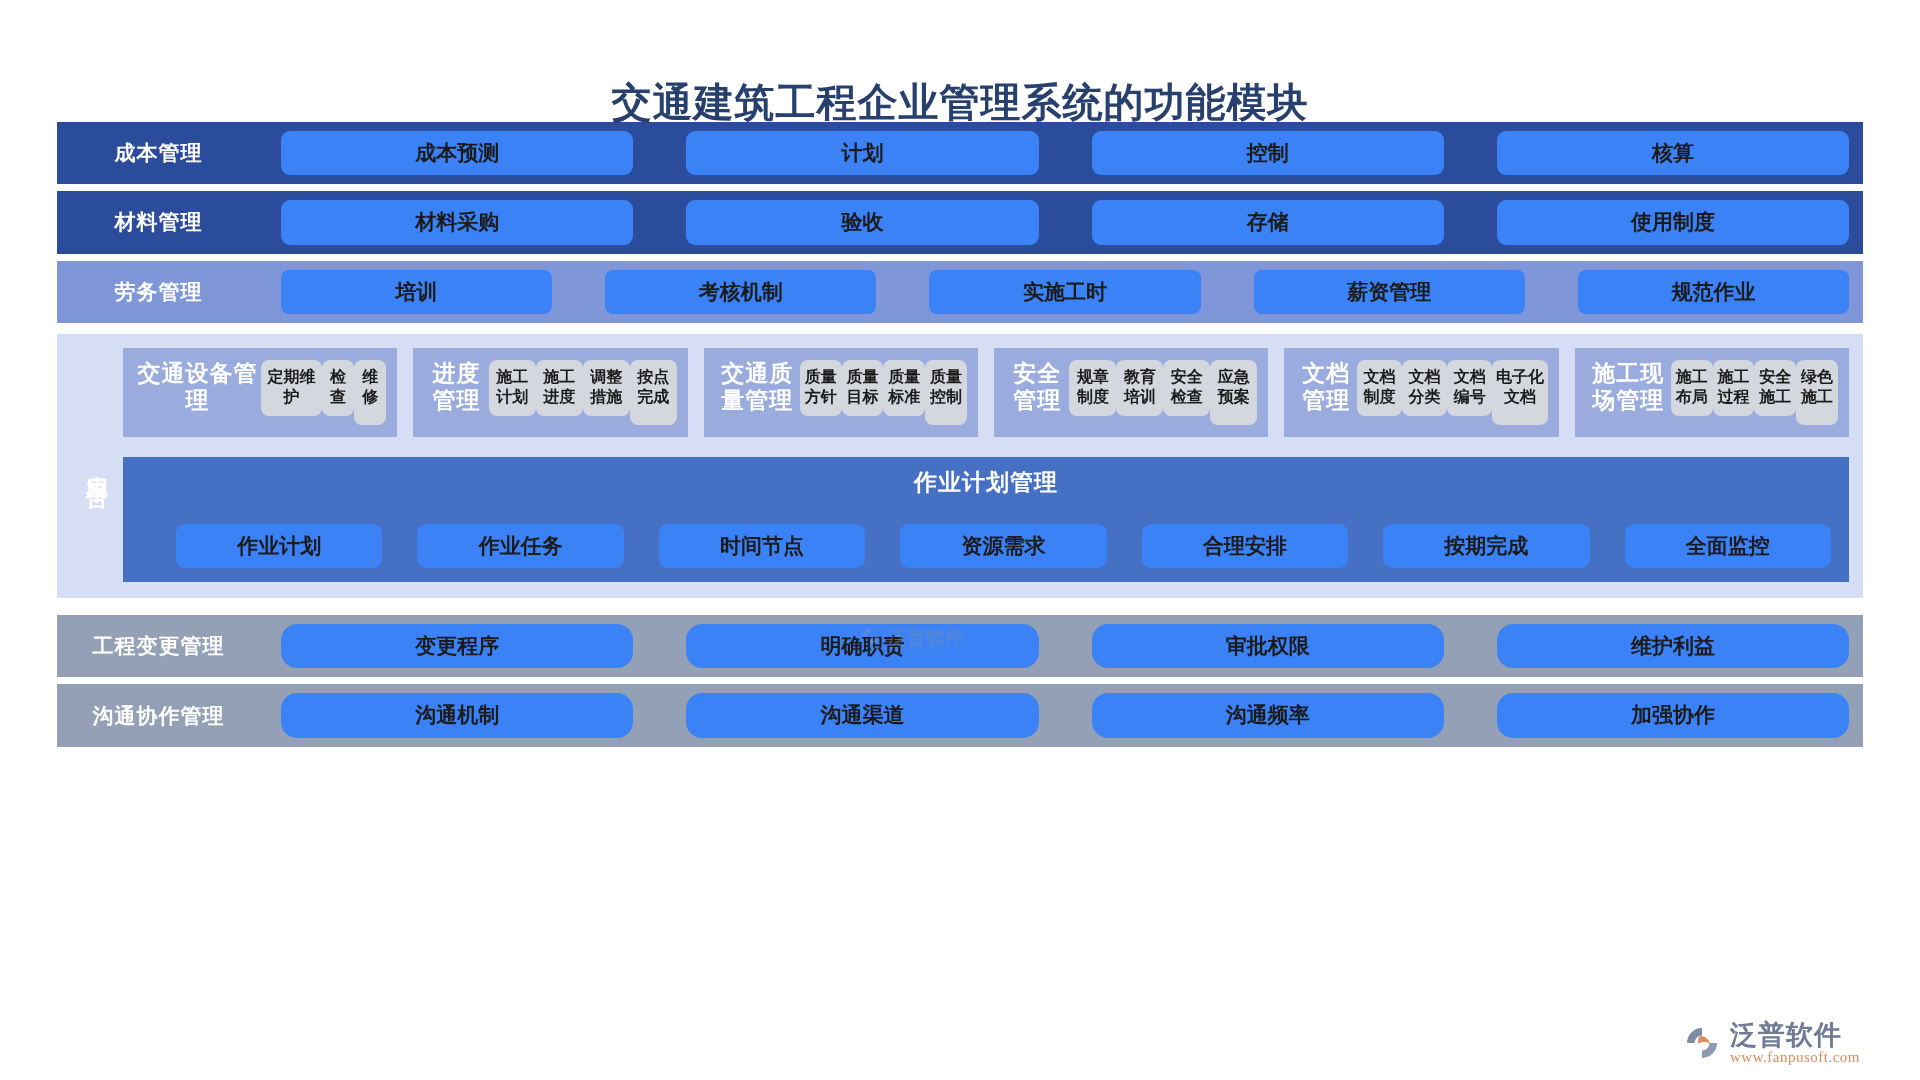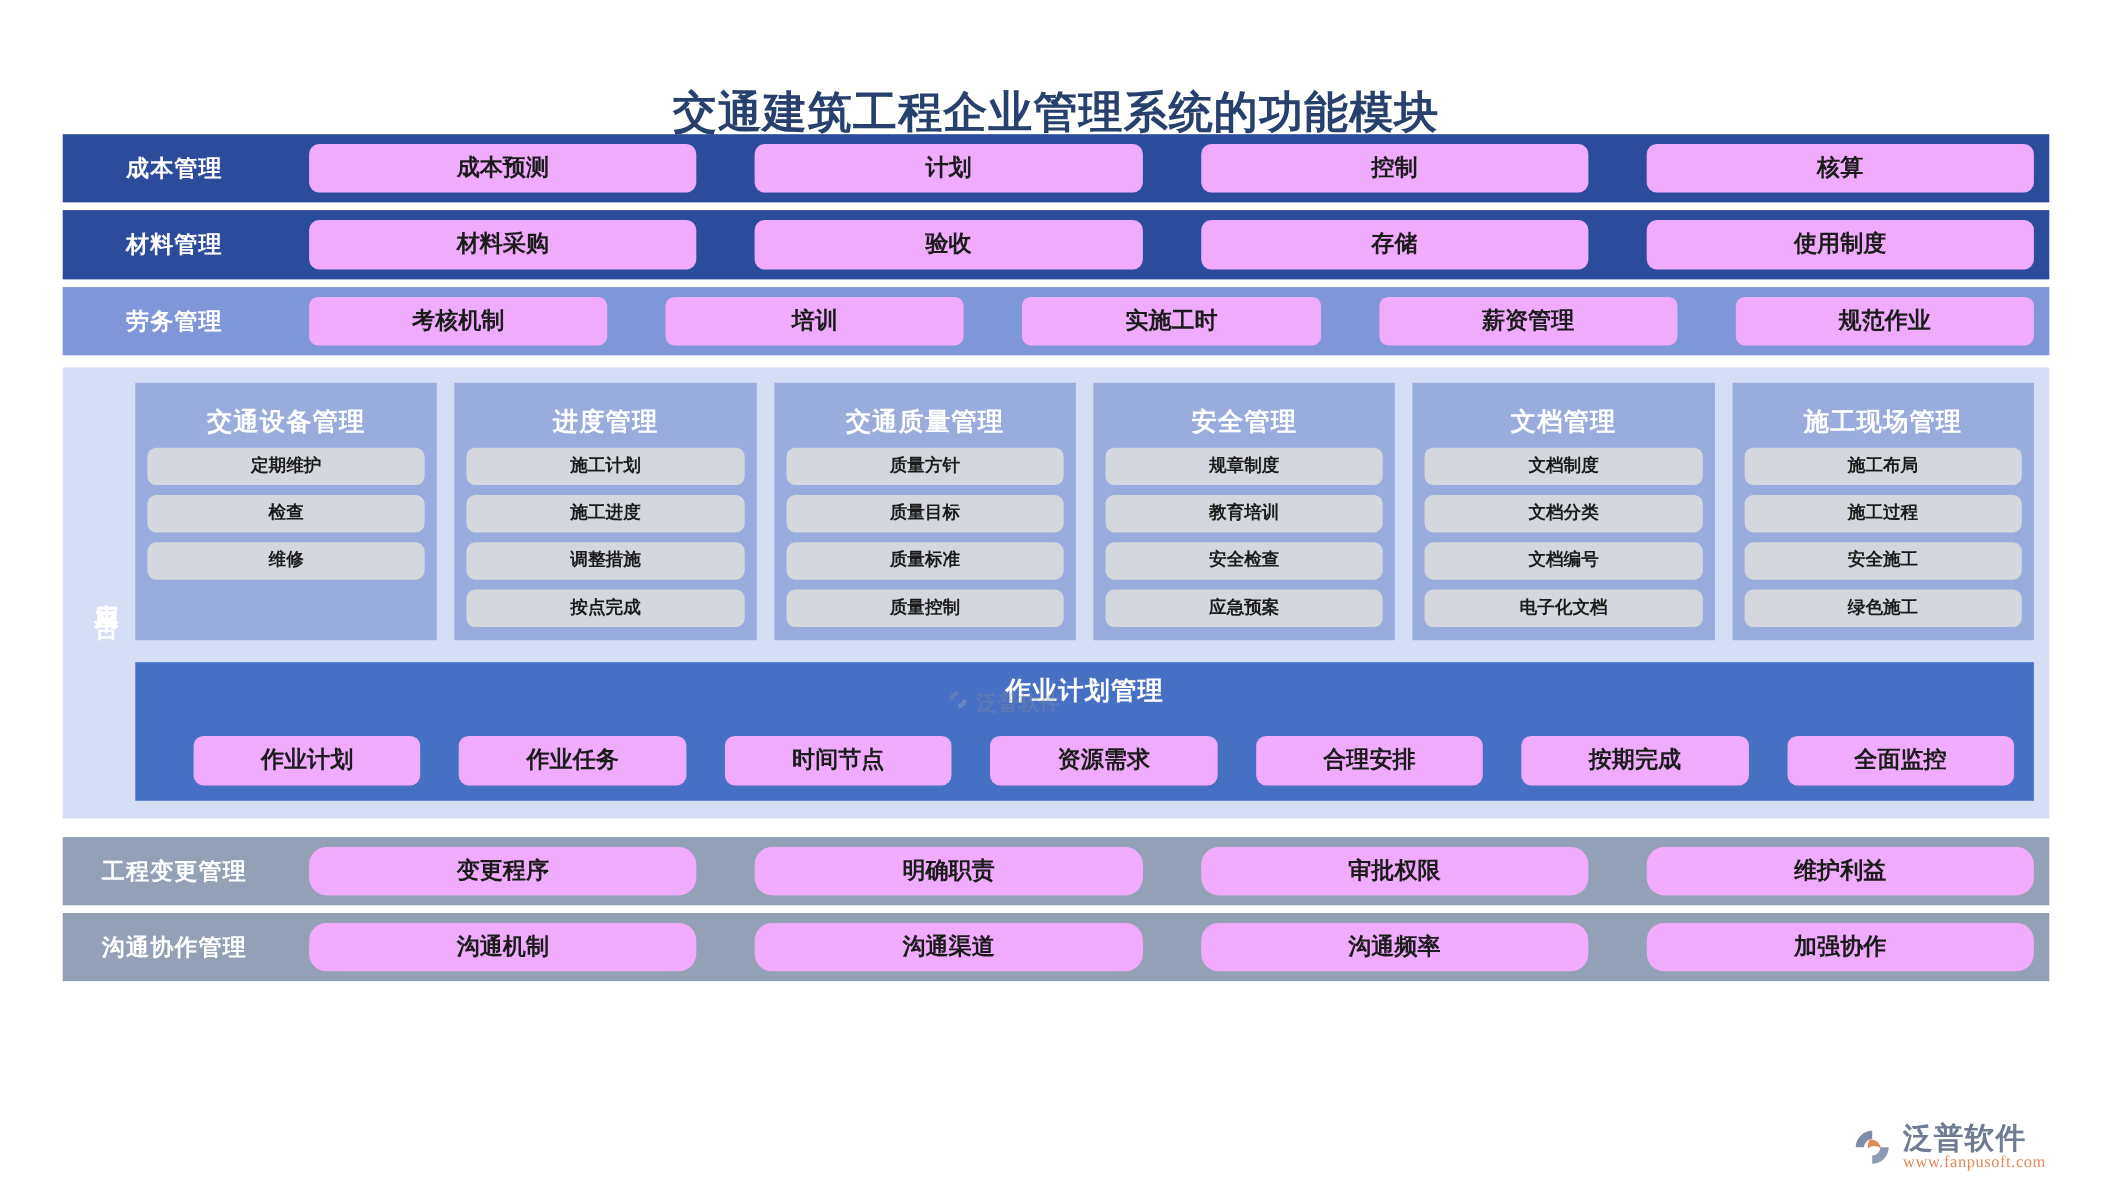--- a/index.html
+++ b/index.html
@@ -43,21 +43,21 @@
     text-align: center;
     letter-spacing: 1px;
   }
   .band-items {
     display: flex;
     flex: 1 1 auto;
     gap: 18px;
   }
   .pill {
     flex: 1 1 0;
-    background: #f0abfc;
+    background: #3b82f6;
     border-radius: 9px;
     text-align: center;
     font-size: 21px;
     font-weight: bold;
     color: #1b1b1b;
     padding: 9px 4px;
     line-height: 1.25;
     margin-left: 35px;
   }
   .band-mid .pill { border-radius: 8px; }
@@ -86,23 +86,23 @@
   }
   .platform-body { flex: 1 1 auto; display: flex; flex-direction: column; }
   .platform-cols {
     display: flex;
     gap: 16px;
     margin-bottom: 20px;
   }
   .col {
     flex: 1 1 0;
     background: #9aabdd;
-    padding: 22px 11px 12px 11px;
-    display: flex;
-    flex-direction: column;
+    padding: 12px 11px 12px 11px;
+    display: flex;
+    flex-direction: row;
   }
   .col-title {
     color: #ffffff;
     font-weight: bold;
     font-size: 23px;
     text-align: center;
     margin-bottom: 10px;
     line-height: 1.2;
     letter-spacing: 1px;
   }
@@ -195,22 +195,22 @@
         <div class="pill">材料采购</div>
         <div class="pill">验收</div>
         <div class="pill">存储</div>
         <div class="pill">使用制度</div>
       </div>
     </div>
 
     <div class="band band-mid">
       <div class="band-label">劳务管理</div>
       <div class="band-items">
+        <div class="pill">培训</div>
         <div class="pill">考核机制</div>
-        <div class="pill">培训</div>
         <div class="pill">实施工时</div>
         <div class="pill">薪资管理</div>
         <div class="pill">规范作业</div>
       </div>
     </div>
   </div>
 
   <div class="platform">
     <div class="platform-label">应用平台</div>
 

